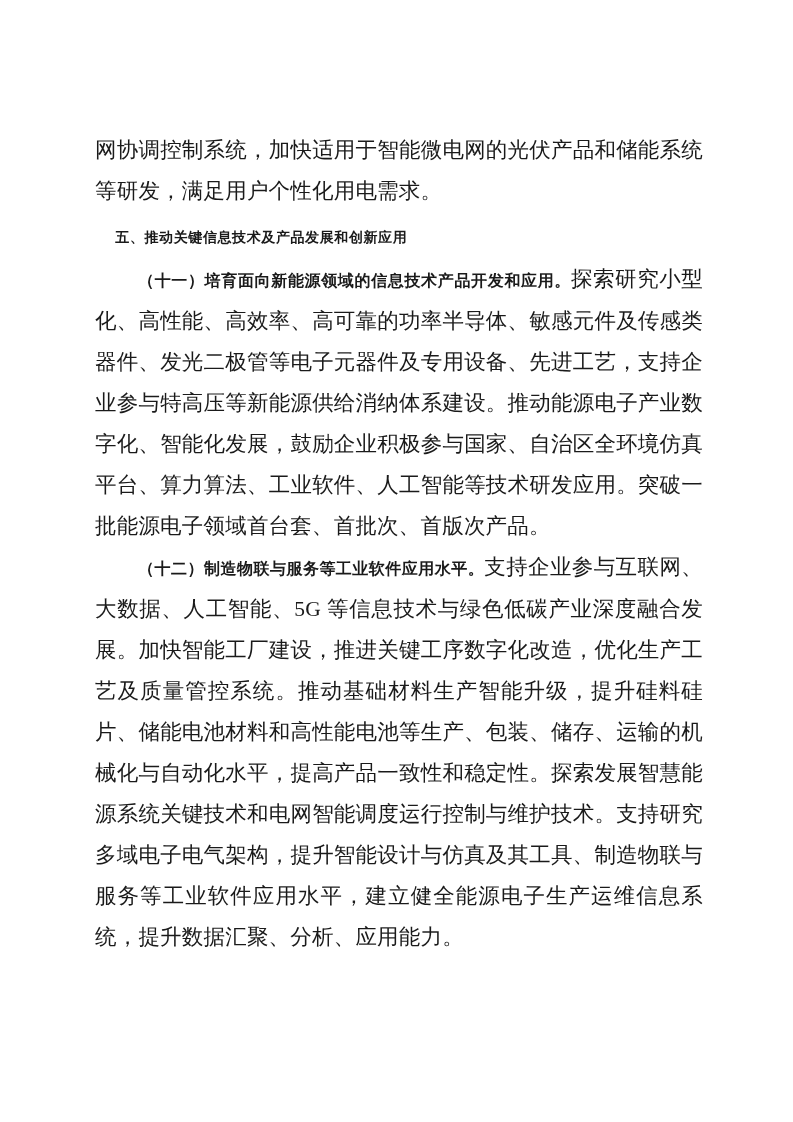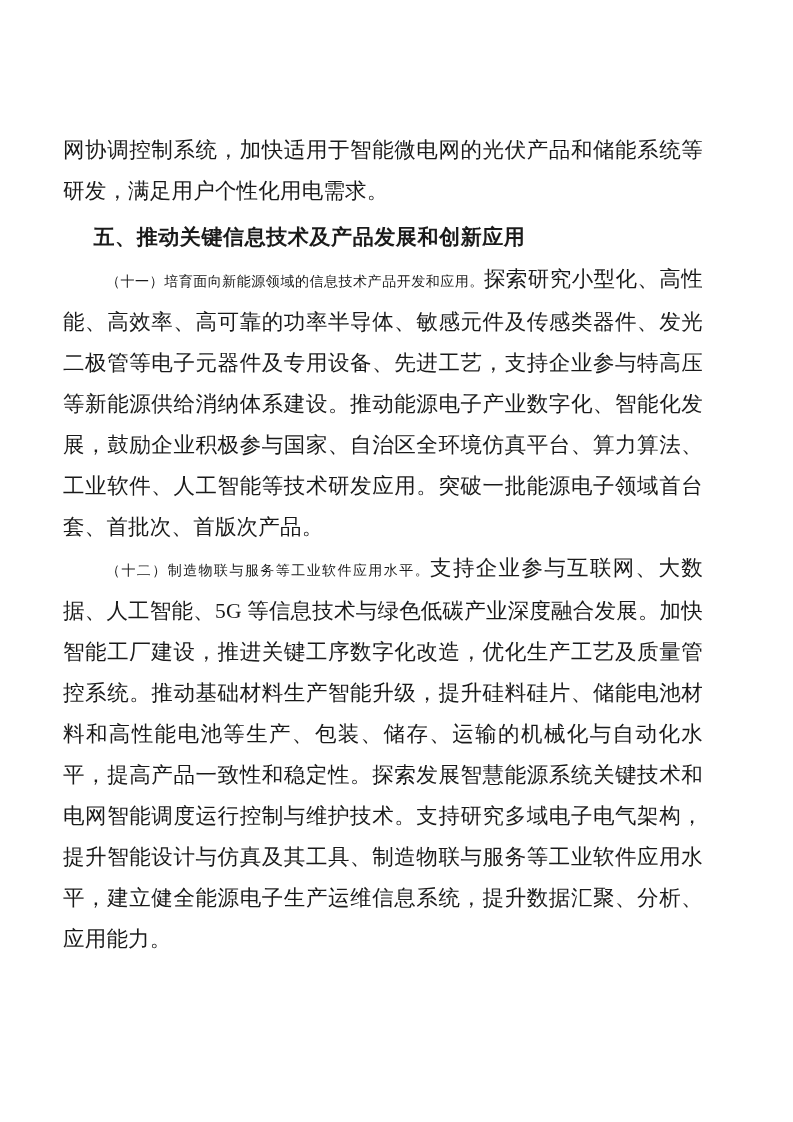--- a/index.html
+++ b/index.html
@@ -12,21 +12,21 @@
     height: 1122px;
     font-family: "Liberation Serif", "DejaVu Serif", serif;
     color: #1a1a1a;
     overflow: hidden;
   }
   .page {
     position: relative;
     width: 793px;
     height: 1122px;
     box-sizing: border-box;
-    padding: 130px 90px 60px 63px;
+    padding: 130px 90px 60px 95px;
     background: #ffffff;
   }
   .doc-body {
     font-size: 21.5px;
     line-height: 41px;
     text-align: justify;
     text-justify: inter-ideograph;
     letter-spacing: 0.2px;
   }
   p {
@@ -35,28 +35,28 @@
   .para {
     text-indent: 2em;
   }
   .para-noindent {
     text-indent: 0;
   }
   .heading {
     text-indent: 1.45em;
     font-weight: bold;
     font-family: "DejaVu Sans", "Liberation Sans", sans-serif;
-    font-size: 21px;
+    font-size: 14px;
     line-height: 44px;
     letter-spacing: 0.6px;
   }
   .lead {
-    font-weight: normal;
+    font-weight: bold;
     font-family: "DejaVu Sans", "Liberation Sans", sans-serif;
-    font-size: 14px;
+    font-size: 16px;
     letter-spacing: 0.3px;
   }
   .runtext {
     font-family: "Liberation Serif", "DejaVu Serif", serif;
     font-weight: normal;
   }
   .spacer-sm { height: 3px; }
 </style>
 </head>
 <body>

